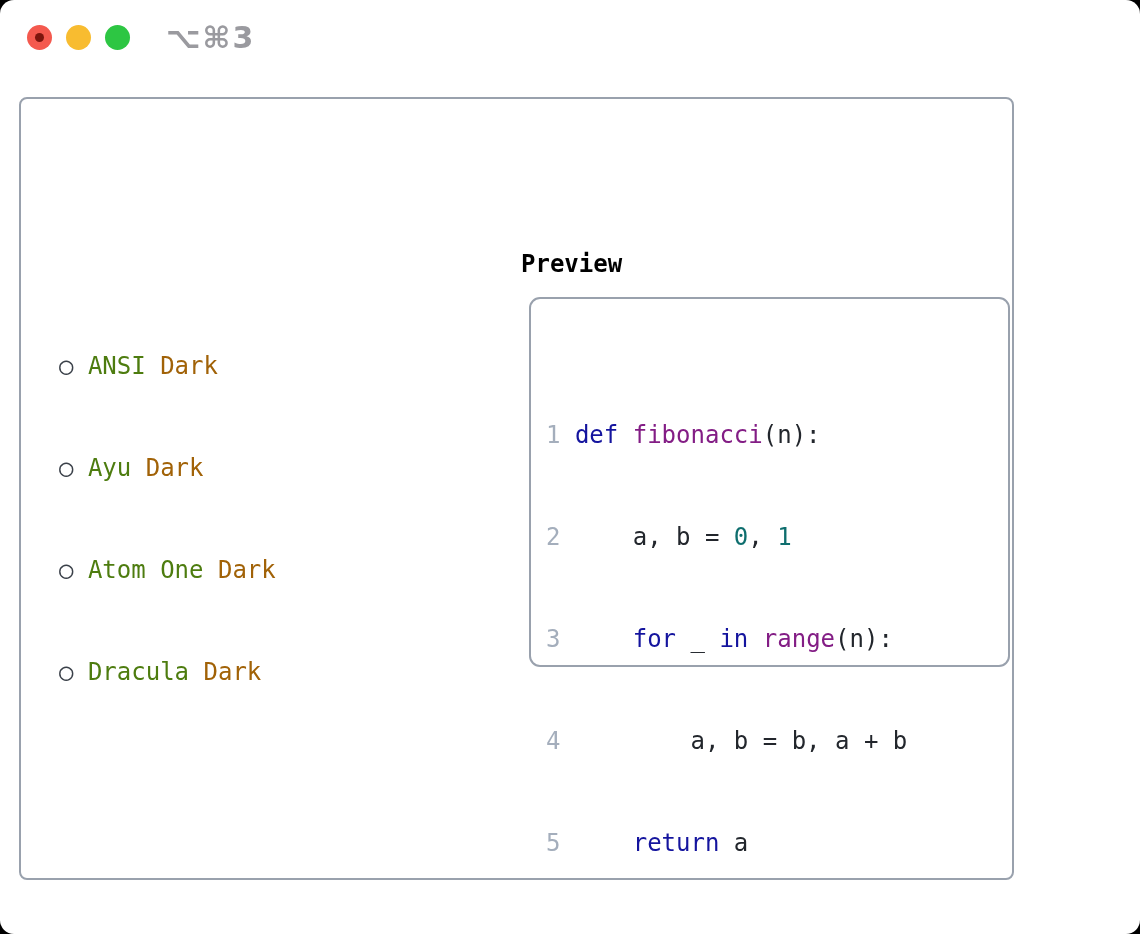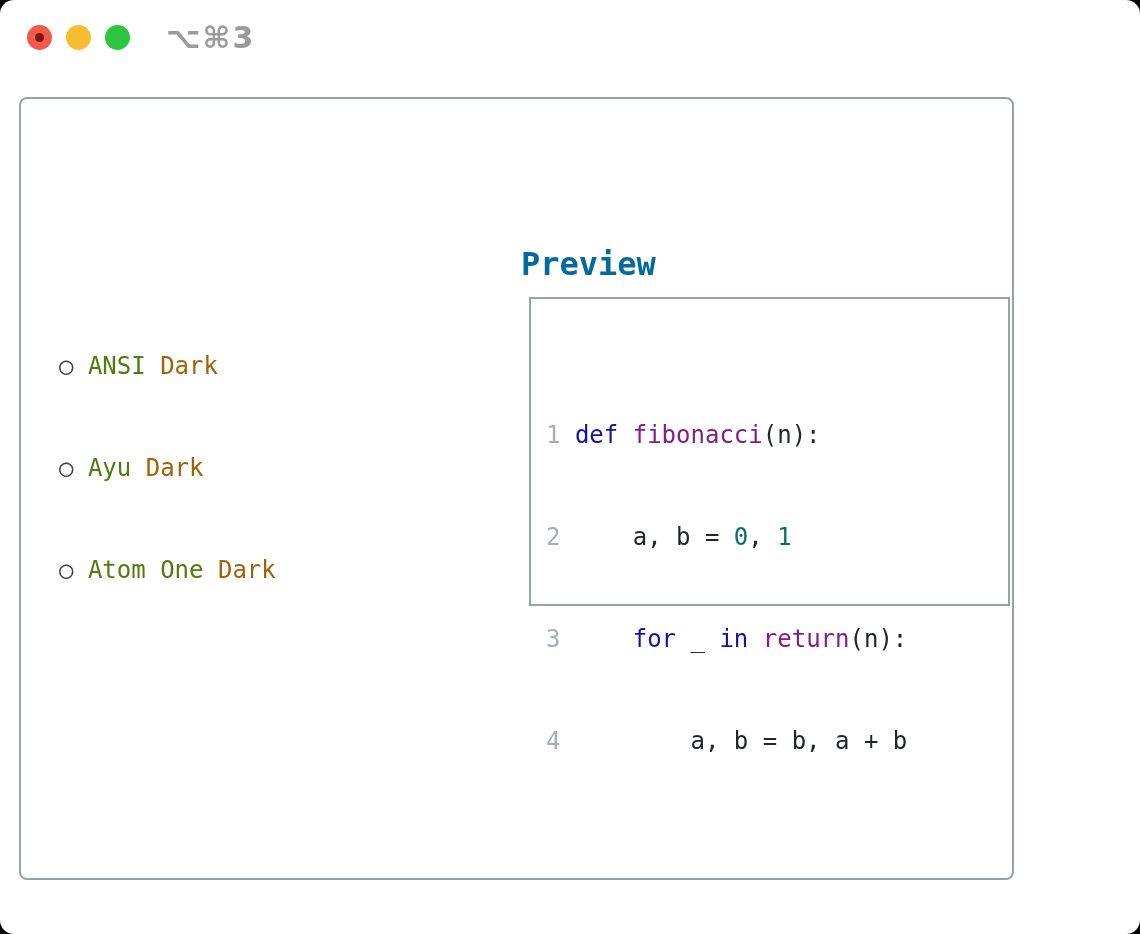--- a/index.html
+++ b/index.html
@@ -41,25 +41,25 @@
     font-size:24px;line-height:34px;white-space:pre;
   }
   .row{height:34px;}
   .hdr{font-weight:bold;color:#000;}
   .bullet{color:#3a4049;}
   .name{color:#4d7c0f;}
   .variant{color:#a16207;}
   
   .preview-hdr{
     position:absolute;left:500px;top:148px;height:34px;
-    font-size:32px;line-height:34px;font-weight:bold;color:#0369a1;
+    font-size:24px;line-height:34px;font-weight:bold;color:#000000;
   }
   .preview-box{
-    position:absolute;left:508px;top:198px;width:481px;height:309px;
-    border:2px solid #99a1ad;border-radius:0;box-sizing:border-box;
+    position:absolute;left:508px;top:198px;width:481px;height:370px;
+    border:2px solid #99a1ad;border-radius:11px;box-sizing:border-box;
     background:#fff;
   }
   .code{
     position:absolute;left:15px;top:51px;
     font-size:24px;line-height:34px;white-space:pre;
   }
   .code-line{height:34px;}
   .num{color:#a4aebc;}
   .kw{color:#14149e;}
   .fn{color:#831d85;}
@@ -80,20 +80,21 @@
   </div>
   <div class="win-title">⌥⌘3</div>
 
   <div class="main-box">
 
     <div class="left-col">
 
       <div class="row"><span class="bullet">○ </span><span class="name">ANSI </span><span class="variant">Dark</span></div>
       <div class="row"><span class="bullet">○ </span><span class="name">Ayu </span><span class="variant">Dark</span></div>
       <div class="row"><span class="bullet">○ </span><span class="name">Atom One </span><span class="variant">Dark</span></div>
+      <div class="row"><span class="bullet">○ </span><span class="name">Dracula </span><span class="variant">Dark</span></div>
       
       
       
       
       
       
       
 
       
 
@@ -106,22 +107,23 @@
       
       
     </div>
 
     <div class="preview-hdr">Preview</div>
 
     <div class="preview-box">
       <div class="code">
         <div class="code-line"><span class="num">1 </span><span class="kw">def</span><span class="pl"> </span><span class="fn">fibonacci</span><span class="pl">(n):</span></div>
         <div class="code-line"><span class="num">2 </span><span class="pl">    a, b = </span><span class="lit">0</span><span class="pl">, </span><span class="lit">1</span></div>
-        <div class="code-line"><span class="num">3 </span><span class="pl">    </span><span class="kw">for</span><span class="pl"> _ </span><span class="kw">in</span><span class="pl"> </span><span class="fn">return</span><span class="pl">(n):</span></div>
+        <div class="code-line"><span class="num">3 </span><span class="pl">    </span><span class="kw">for</span><span class="pl"> _ </span><span class="kw">in</span><span class="pl"> </span><span class="fn">range</span><span class="pl">(n):</span></div>
         <div class="code-line"><span class="num">4 </span><span class="pl">        a, b = b, a + b</span></div>
+        <div class="code-line"><span class="num">5 </span><span class="pl">    </span><span class="kw">return</span><span class="pl"> a</span></div>
         <div class="code-line"></div>
         
         
         
       </div>
     </div>
 
   </div>
 </div>
 

